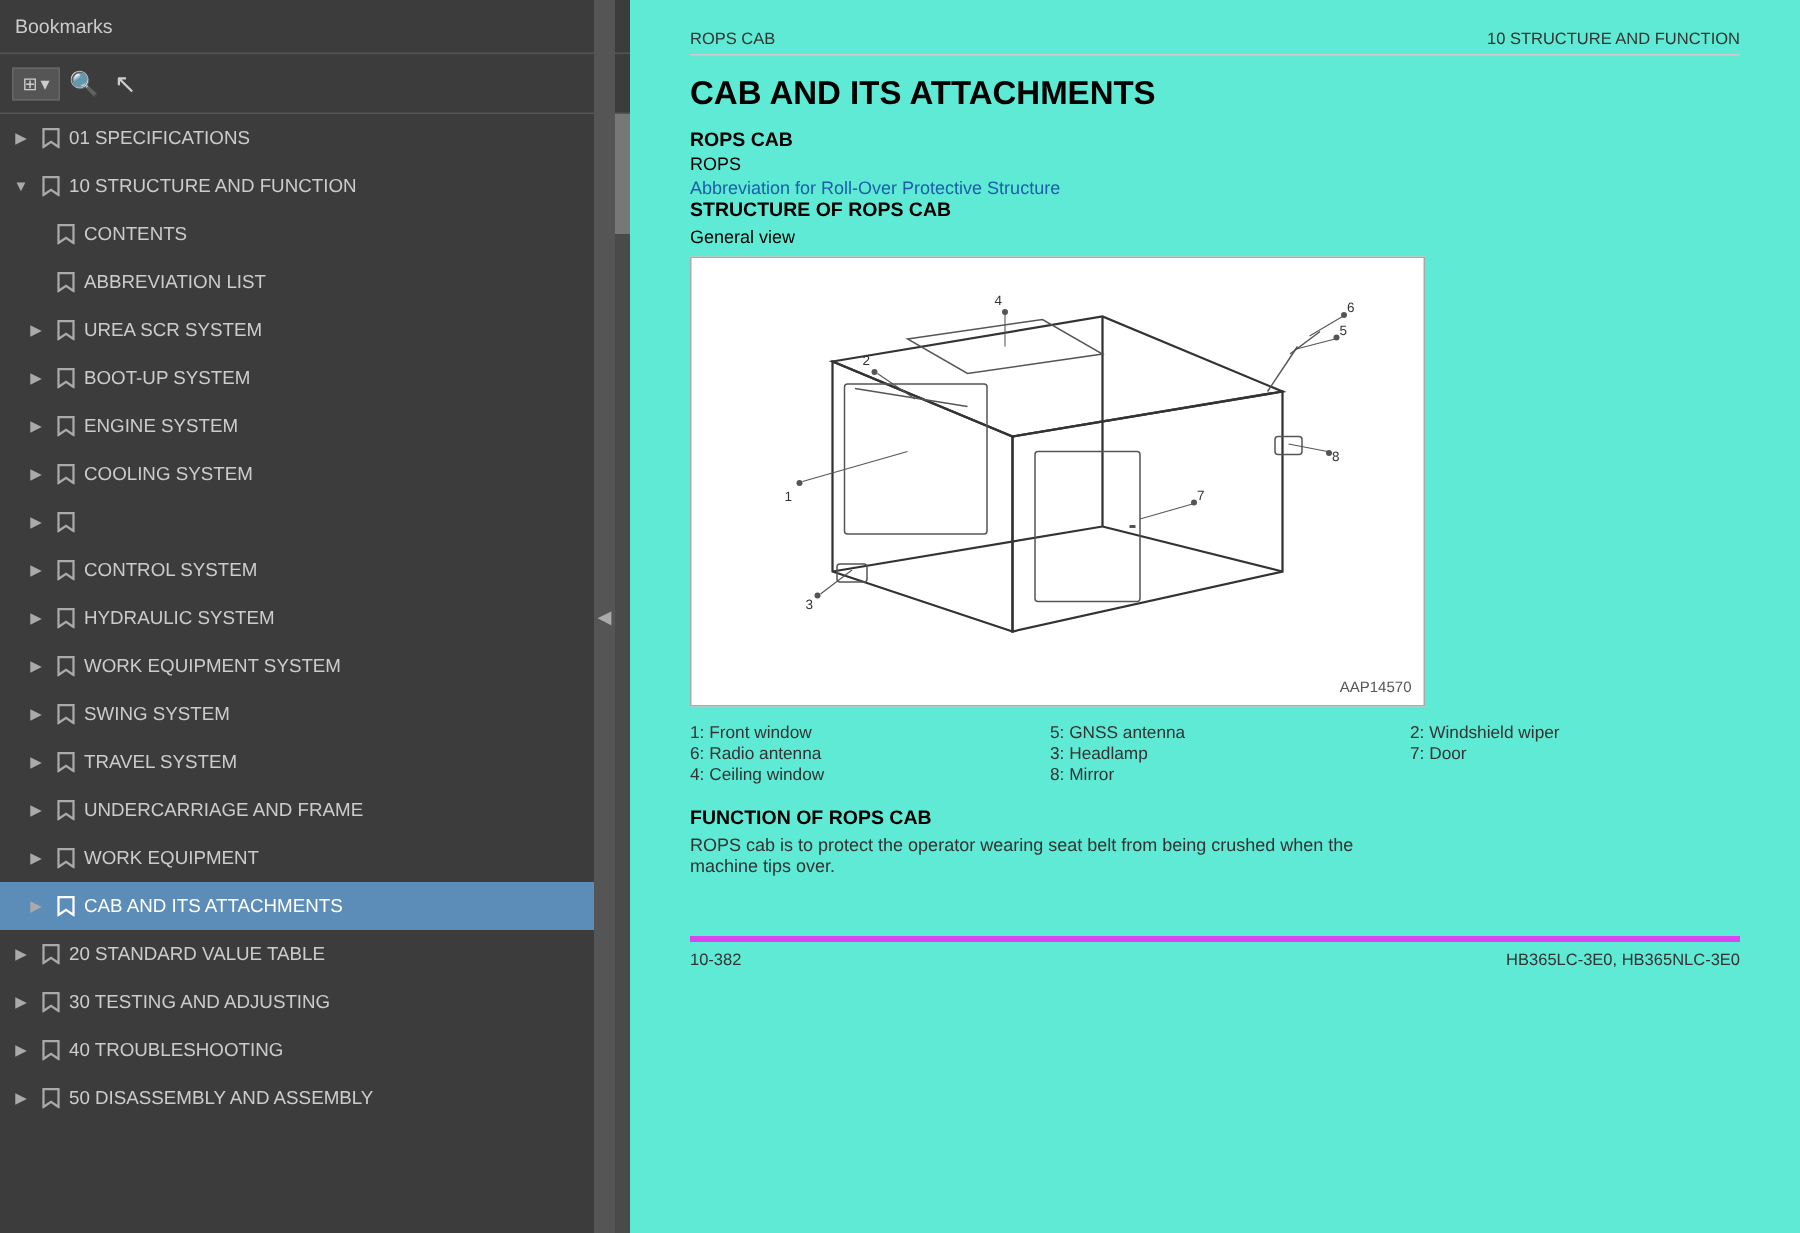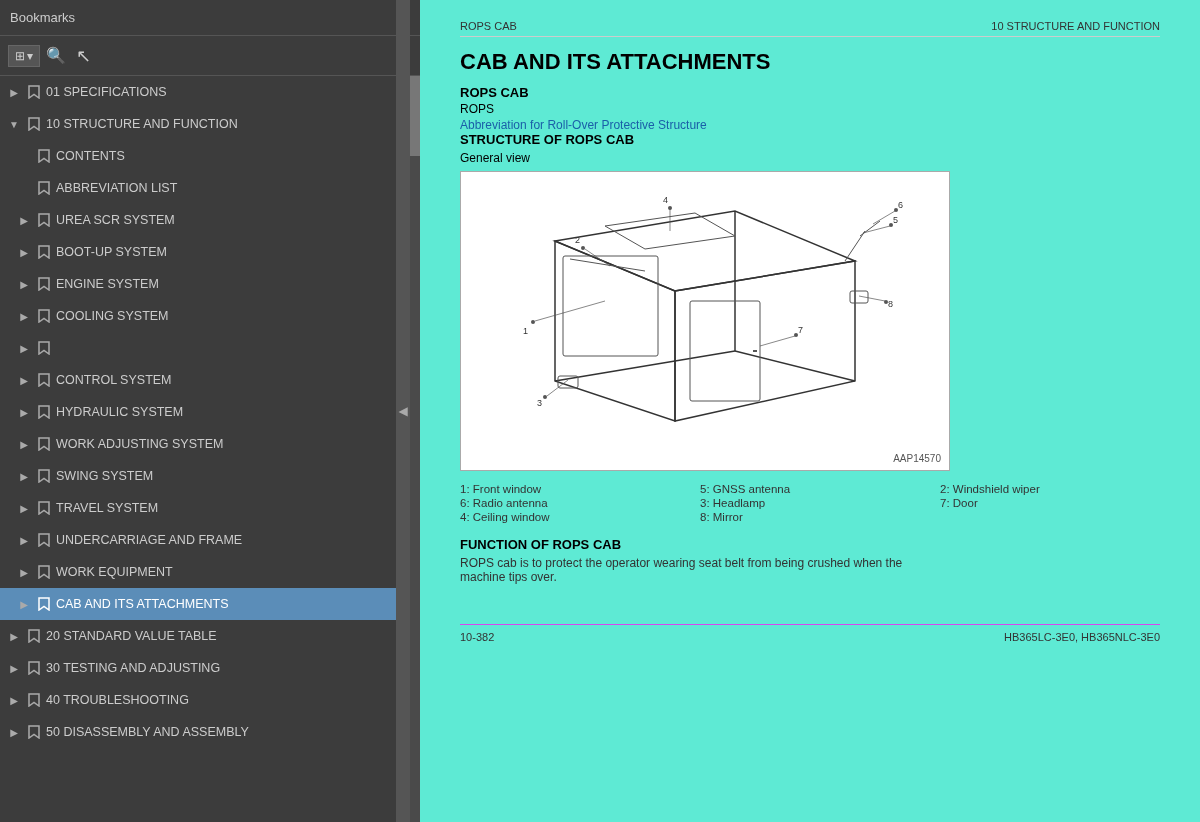--- a/index.html
+++ b/index.html
@@ -263,21 +263,21 @@
       max-width: 480px;
     }
 
     .doc-footer {
       display: flex;
       justify-content: space-between;
       font-size: 11px;
       color: #333;
       margin-top: 40px;
       padding-top: 6px;
-      border-top: 1px solid #d946ef;
+      border-top: 4px solid #d946ef;
     }
   </style>
 </head>
 <body>
 
 <div class="left-panel">
 
   <div class="bookmarks-header">
     <span class="bookmarks-title">Bookmarks</span>
     <button class="close-btn">✕</button>
@@ -403,21 +403,21 @@
       <span class="item-label">HYDRAULIC SYSTEM</span>
     </div>
 
     <div class="tree-item indent-1">
       <span class="chevron">▶</span>
       <span class="bookmark-icon">
         <svg viewBox="0 0 12 14" fill="none" stroke="#aaa" stroke-width="1.5">
             <path d="M1 1h10v12l-5-3.5L1 13V1z"></path>
           </svg>
       </span>
-      <span class="item-label">WORK ADJUSTING SYSTEM</span>
+      <span class="item-label">WORK EQUIPMENT SYSTEM</span>
     </div>
 
     <div class="tree-item indent-1">
       <span class="chevron">▶</span>
       <span class="bookmark-icon">
         <svg viewBox="0 0 12 14" fill="none" stroke="#aaa" stroke-width="1.5">
             <path d="M1 1h10v12l-5-3.5L1 13V1z"></path>
           </svg>
       </span>
       <span class="item-label">SWING SYSTEM</span>

